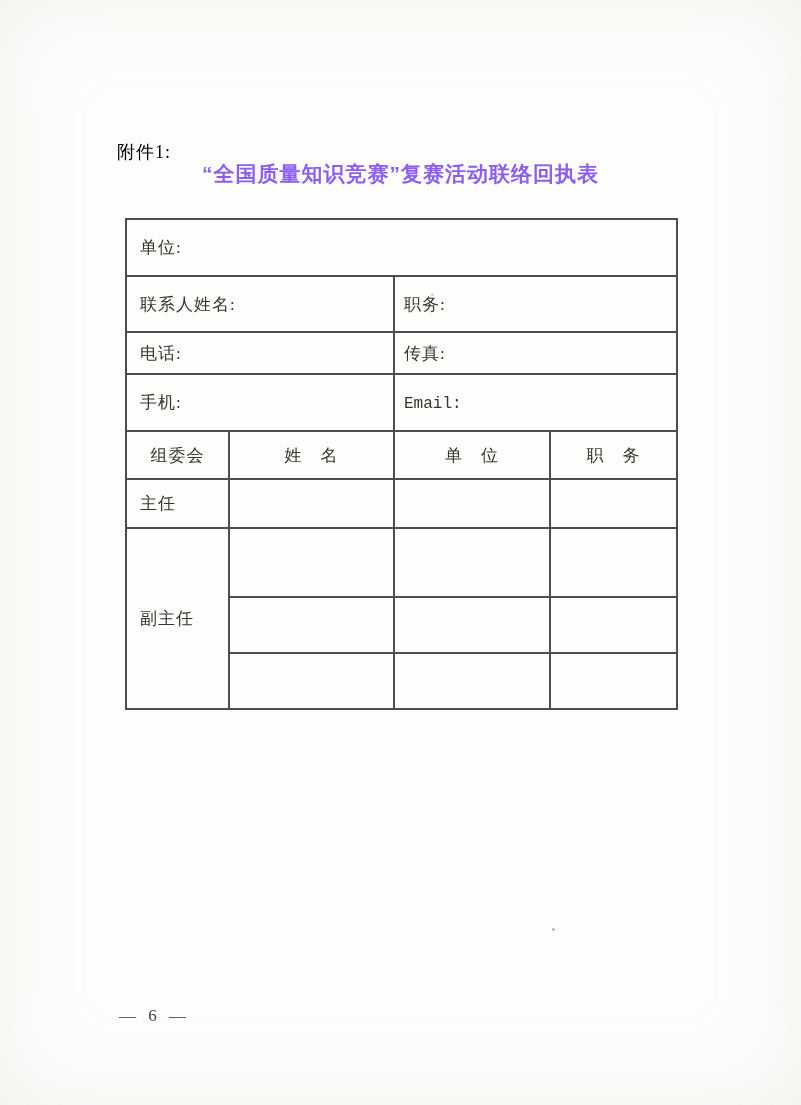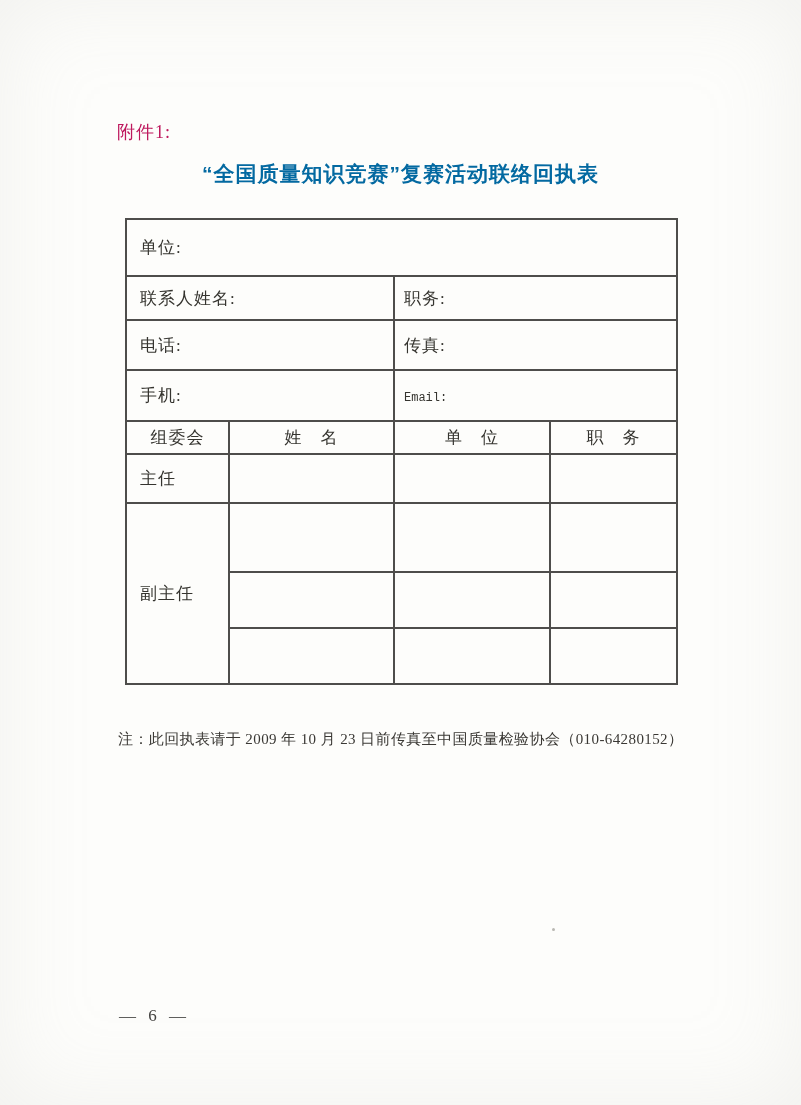--- a/index.html
+++ b/index.html
@@ -10,36 +10,36 @@
     height: 1105px;
     background: #fdfdfb;
     box-shadow: inset 0 0 90px rgba(190,190,185,0.18);
     font-family: "Liberation Serif", serif;
     color: #333231;
     overflow: hidden;
   }
   .attachment-label {
     position: absolute;
     left: 117px;
-    top: 120px;
+    top: 140px;
     font-size: 18px;
     letter-spacing: 1px;
-    color: #be185d;
+    color: #000000;
   }
   .page-title {
     position: absolute;
     left: 0;
     top: 160px;
     width: 100%;
     text-align: center;
     font-family: "Liberation Sans", sans-serif;
     font-weight: bold;
     font-size: 21px;
     letter-spacing: 1px;
-    color: #0369a1;
+    color: #8b5cf6;
   }
   table.form-table {
     position: absolute;
     left: 125px;
     top: 218px;
     width: 551px;
     border-collapse: collapse;
     table-layout: fixed;
   }
   table.form-table td {
@@ -53,21 +53,21 @@
   td.label-cell-right { padding-left: 9px; margin-left: 32px; }
   td.header-cell {
     text-align: center;
     font-family: "Liberation Sans", sans-serif;
     font-size: 17px;
     color: #2c2b28;
     padding: 0;
   }
   td.email-cell span {
     font-family: "Liberation Mono", monospace;
-    font-size: 12px;
+    font-size: 16px;
     letter-spacing: 0;
   }
   .fax-note {
     position: absolute;
     left: 118px;
     top: 730px;
     width: 600px;
     font-size: 15px;
     letter-spacing: 0.4px;
     color: #3a3834;
@@ -105,45 +105,45 @@
         <col style="width:165px">
         <col style="width:156px">
         <col style="width:127px">
     </colgroup>
     <tbody>
         <tr style="height:57px">
       <td colspan="4" class="label-cell">
         <span>单位:</span>
       </td>
     </tr>
-    <tr style="height:44px">
+    <tr style="height:56px">
       <td colspan="2" class="label-cell">
         <span>联系人姓名:</span>
       </td>
       <td colspan="2" class="label-cell-right">
         <span>职务:</span>
       </td>
     </tr>
-    <tr style="height:50px">
+    <tr style="height:42px">
       <td colspan="2" class="label-cell">
         <span>电话:</span>
       </td>
       <td colspan="2" class="label-cell-right">
         <span>传真:</span>
       </td>
     </tr>
-    <tr style="height:51px">
+    <tr style="height:57px">
       <td colspan="2" class="label-cell">
         <span>手机:</span>
       </td>
       <td colspan="2" class="label-cell-right email-cell">
         <span>Email:</span>
       </td>
     </tr>
-    <tr style="height:33px">
+    <tr style="height:48px">
       <td class="header-cell">组委会</td>
       <td class="header-cell">姓　名</td>
       <td class="header-cell">单　位</td>
       <td class="header-cell">职　务</td>
     </tr>
     <tr style="height:49px">
       <td class="label-cell">
         <span>主任</span>
       </td>
       <td></td>
@@ -164,20 +164,19 @@
       <td></td>
     </tr>
     <tr style="height:56px">
       <td></td>
       <td></td>
       <td></td>
     </tr>
   </tbody>
     </table>
 
-  <div class="fax-note">注：此回执表请于 2009 年 10 月 23 日前传真至中国质量检验协会（010-64280152）</div>
 
   <div class="page-number">— 6 —</div>
 
   <div class="scan-speck speck-1"></div>
   <div class="scan-speck speck-2"></div>
 
 </div>
 
 </body></html>

